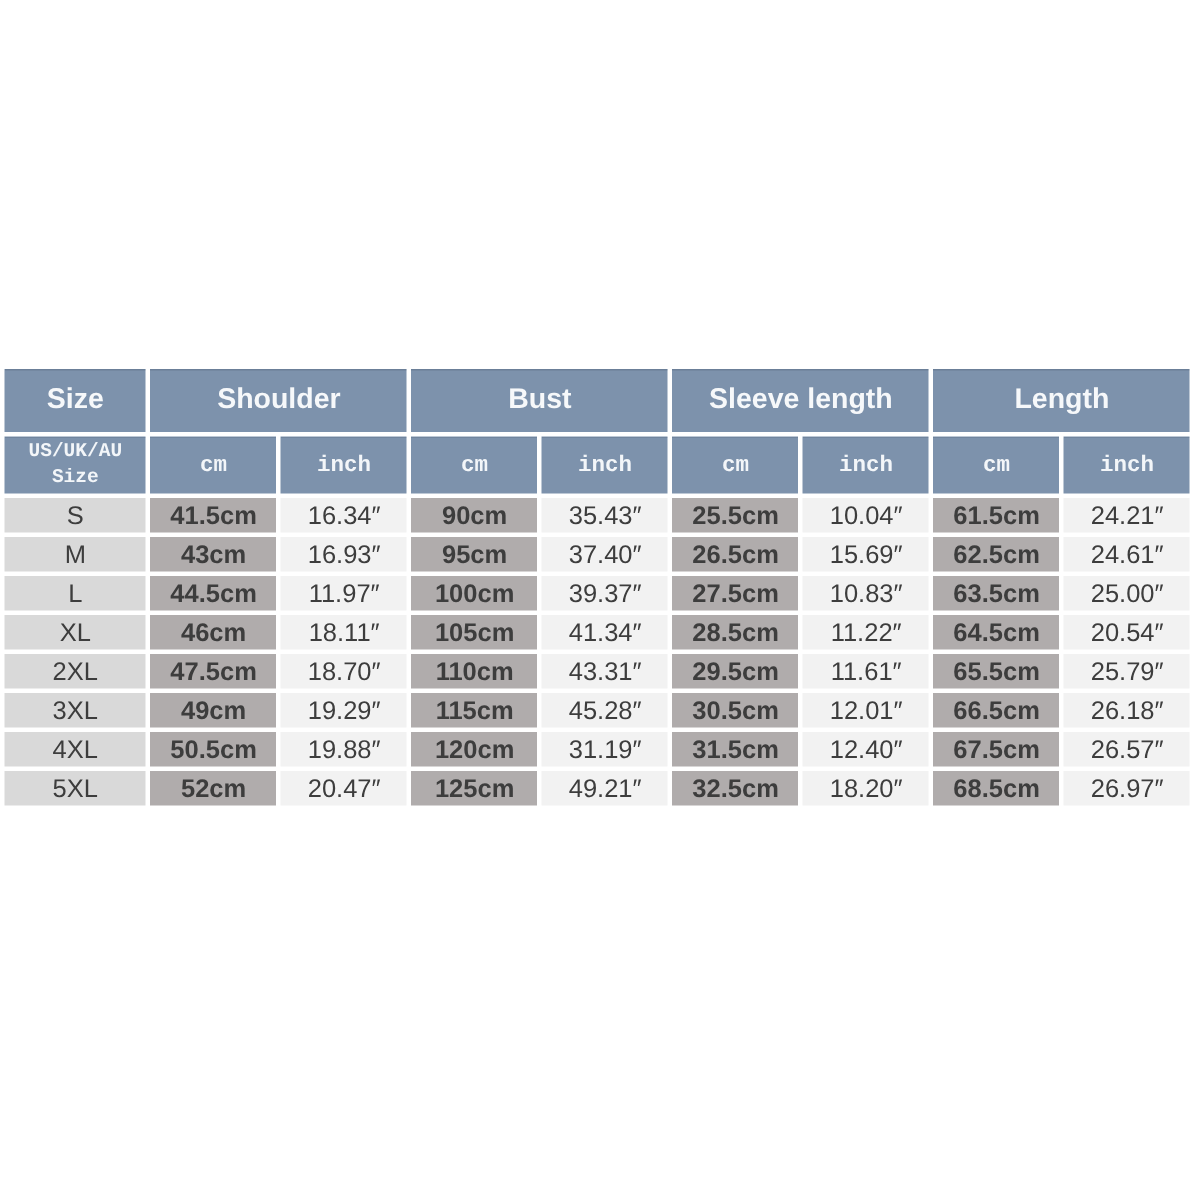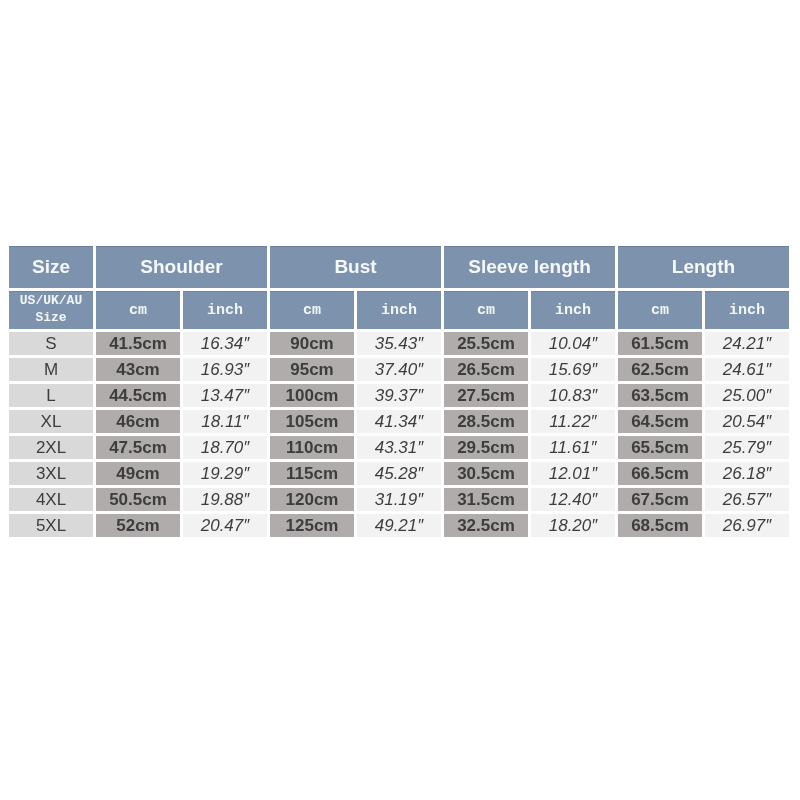--- a/index.html
+++ b/index.html
@@ -6,21 +6,21 @@
     margin: 0;
     padding: 0;
     background: #ffffff;
     width: 800px;
     height: 800px;
     position: relative;
     font-family: "Liberation Sans", sans-serif;
   }
   .table-wrap {
     position: absolute;
-    left: 6px;
+    left: 0;
     top: 243px;
   }
   table.size-table {
     border-collapse: separate;
     border-spacing: 3px;
     table-layout: fixed;
   }
   table.size-table col { width: 84px; }
   th, td {
     text-align: center;
@@ -38,31 +38,31 @@
   th.unit-hdr {
     height: 38px;
     background: #7d92ac;
     color: #f3f6f9;
     font: 700 15px "Liberation Mono", monospace;
     box-shadow: inset 0 1px 0 rgba(55,70,90,0.18);
   }
   th.size-sub-hdr {
     font: 700 13px "Liberation Mono", monospace;
     line-height: 1.3;
-    padding: 0 6px;
+    padding: 0 16px;
     white-space: normal;
   }
   td {
     height: 23px;
     font: 400 17px "Liberation Sans", sans-serif;
     color: #3d3d3d;
   }
   td.c-size { background: #d9d9d9; }
   td.c-cm   { background: #b0acac; font-weight: bold; }
-  td.c-inch { background: #f2f2f2; font-style: italic; }
+  td.c-inch { background: #f2f2f2; }
 </style>
 </head>
 <body>
 
 <div class="table-wrap">
   <table class="size-table">
     <colgroup>
       <col>
         <col>
         <col>
@@ -112,21 +112,21 @@
         <td class="c-cm">95cm</td>
         <td class="c-inch">37.40″</td>
         <td class="c-cm">26.5cm</td>
         <td class="c-inch">15.69″</td>
         <td class="c-cm">62.5cm</td>
         <td class="c-inch">24.61″</td>
       </tr>
       <tr>
         <td class="c-size">L</td>
         <td class="c-cm">44.5cm</td>
-        <td class="c-inch">13.47″</td>
+        <td class="c-inch">11.97″</td>
         <td class="c-cm">100cm</td>
         <td class="c-inch">39.37″</td>
         <td class="c-cm">27.5cm</td>
         <td class="c-inch">10.83″</td>
         <td class="c-cm">63.5cm</td>
         <td class="c-inch">25.00″</td>
       </tr>
       <tr>
         <td class="c-size">XL</td>
         <td class="c-cm">46cm</td>

